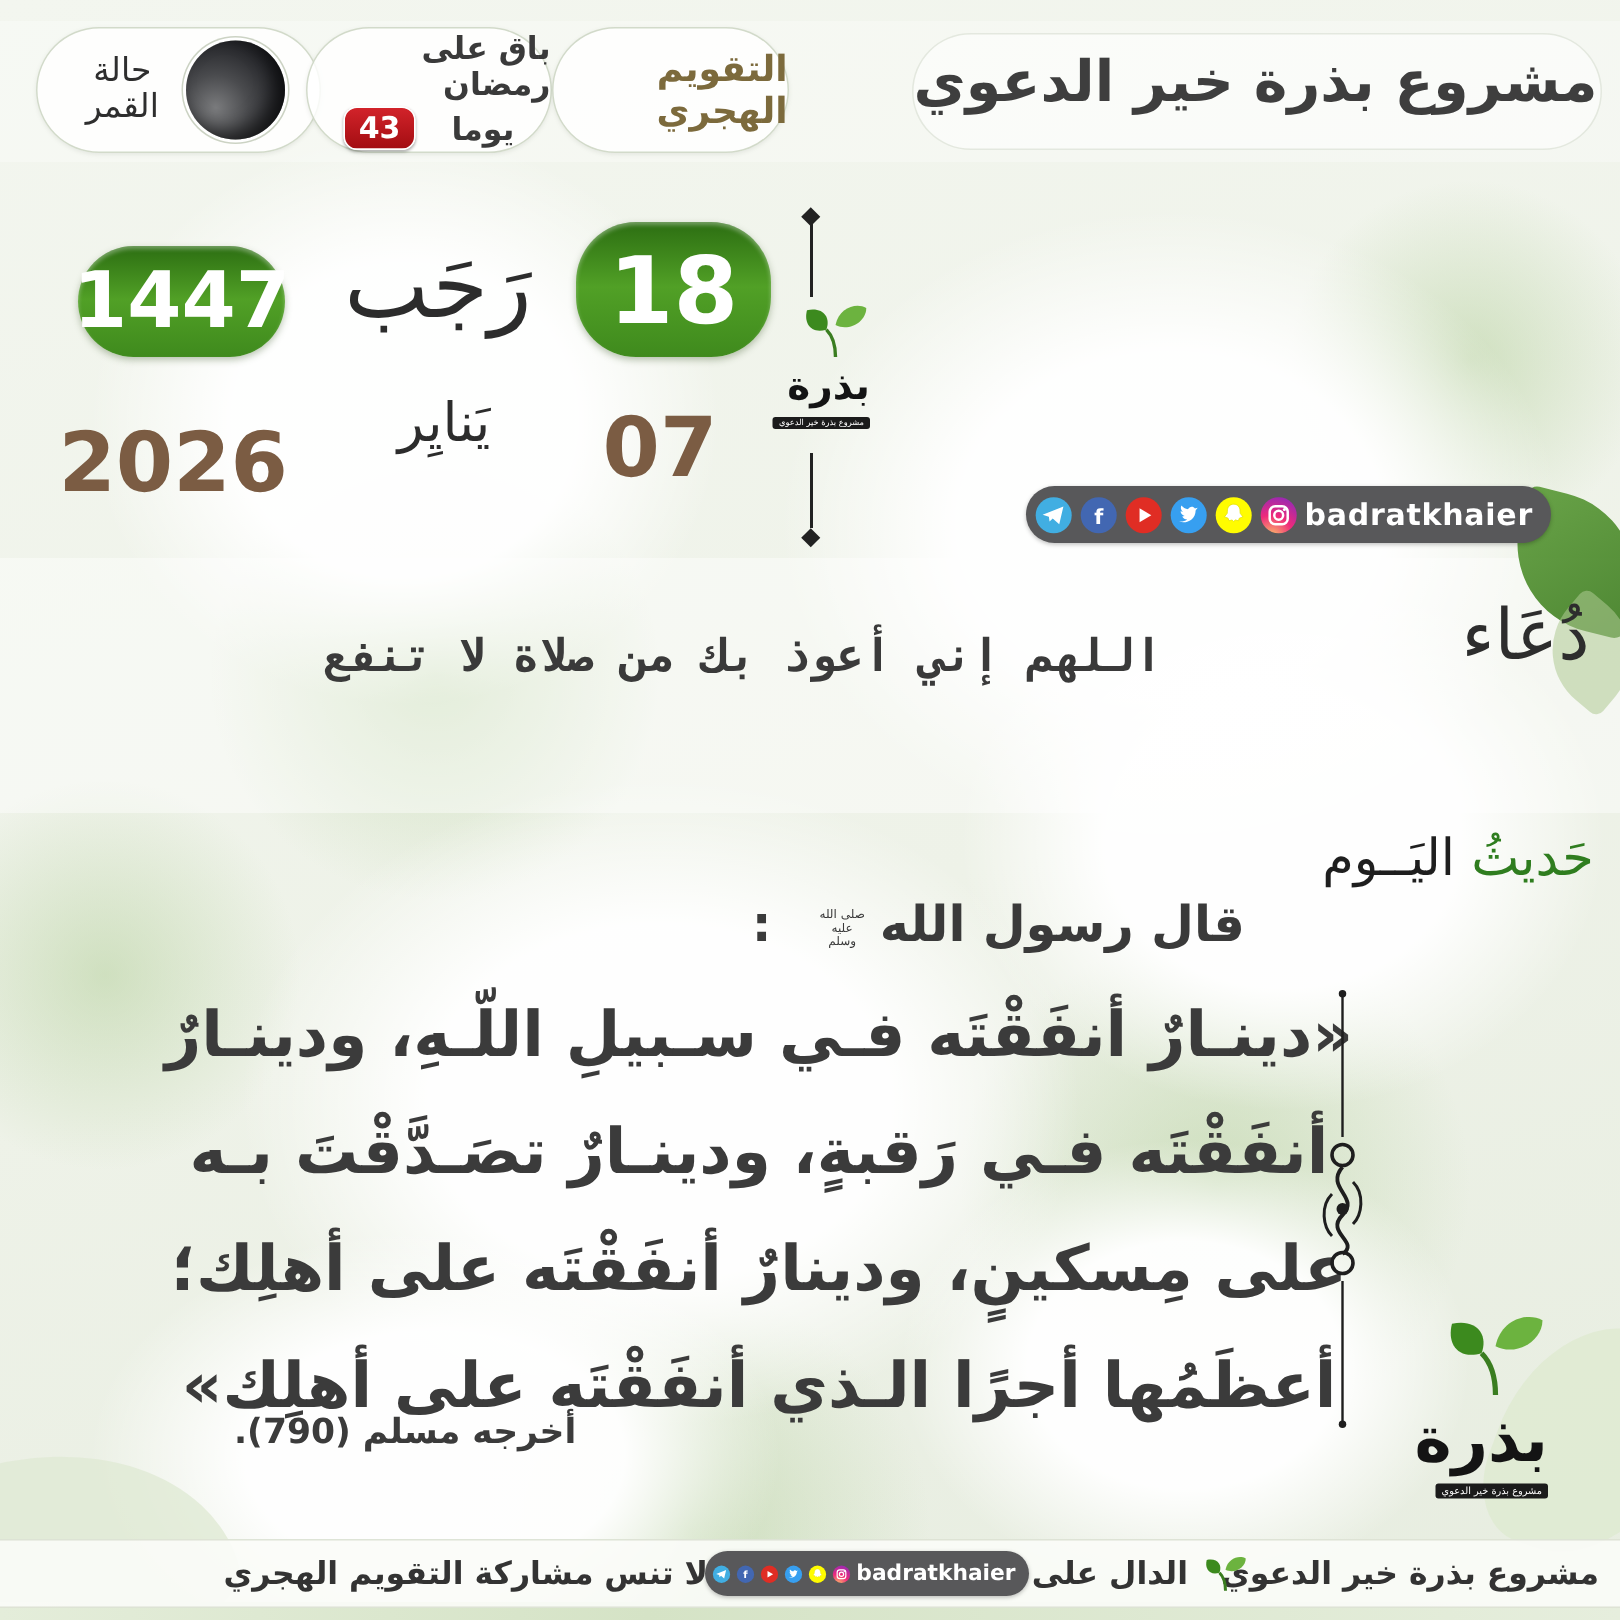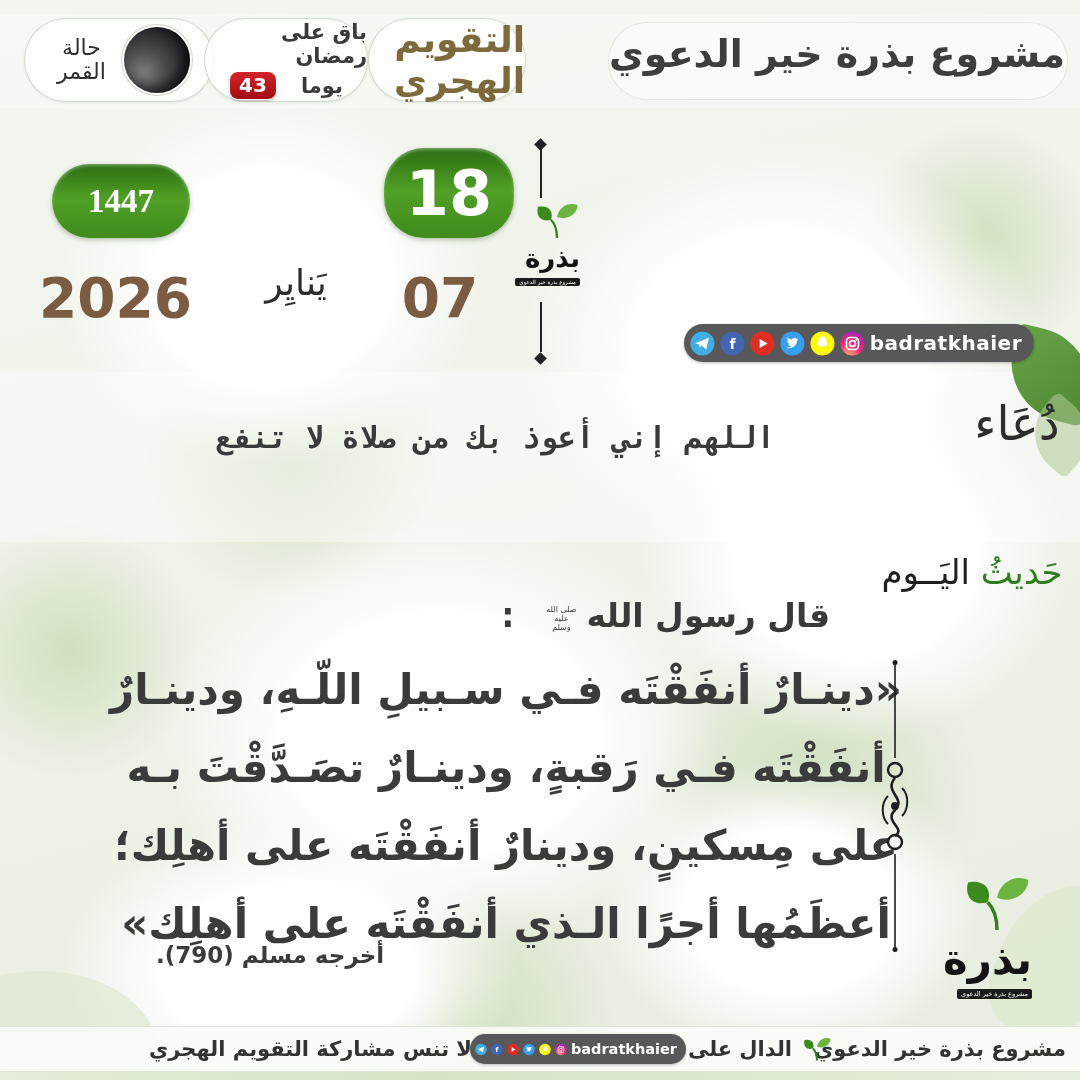--- a/index.html
+++ b/index.html
@@ -39,36 +39,36 @@
     box-shadow:inset -7px -5px 11px rgba(0,0,0,.55),0 0 0 2px #ffffff,0 0 0 3px #ccd3c4;}
   .moon-label{font-size:22px;line-height:1.08;text-align:center;color:#2e2e2e;width:66px;}
   .ramadan-pill{left:204px;top:18px;width:162px;height:82px;flex-direction:column;gap:3px;
     font-weight:bold;color:#3a3a3a;}
   .ram-line1{font-size:21px;}
   .ram-row{display:flex;direction:ltr;gap:24px;align-items:center;font-size:21px;}
   .badge{background:linear-gradient(#d2232a,#a30d12);color:#fff;border-radius:9px;
     padding:0 9px;font-size:20px;line-height:27px;border:1px solid #fff;
     box-shadow:0 1px 2px rgba(0,0,0,.3);}
   .hijri-pill{left:368px;top:18px;width:156px;height:82px;
-    font-size:36px;font-weight:bold;color:#7c6a3c;}
+    font-size:24px;font-weight:bold;color:#7c6a3c;}
   .brand-capsule{position:absolute;left:608px;top:22px;width:458px;height:76px;
     border-radius:40px;background:rgba(255,255,255,.5);
     border:1px solid rgba(200,208,190,.45);}
   .brand{position:absolute;left:608px;top:32px;width:458px;text-align:center;
     font-size:38px;font-weight:bold;color:#3e3e3e;}
   
   .gpill{position:absolute;border-radius:40px;color:#fff;font-weight:bold;
     background:linear-gradient(180deg,#2c6e12 0%,#51a026 48%,#3f8a1d 100%);
     display:flex;align-items:center;justify-content:center;
     box-shadow:0 2px 5px rgba(60,90,40,.35),inset 0 2px 3px rgba(255,255,255,.35);}
-  #hijri-year{left:52px;top:164px;width:138px;height:74px;font-size:33px;font-family:Liberation Serif, serif;}
+  #hijri-year{left:52px;top:164px;width:138px;height:74px;font-size:52px;}
   #hijri-day{left:384px;top:148px;width:130px;height:90px;font-size:62px;}
   .month-hijri{position:absolute;left:222px;top:156px;width:140px;text-align:center;
     font-size:60px;color:#2c2c2c;}
-  .greg-year{position:absolute;left:56px;top:266px;width:136px;text-align:center;
+  .greg-year{position:absolute;left:56px;top:276px;width:136px;text-align:center;
     font-size:55px;font-weight:bold;color:#7b5c43;}
   .month-greg{position:absolute;left:236px;top:262px;width:120px;text-align:center;
     font-size:36px;color:#2c2c2c;}
   .greg-day{position:absolute;left:392px;top:266px;width:96px;text-align:center;
     font-size:55px;font-weight:bold;color:#7b5c43;}
   .vline{position:absolute;left:540px;width:2px;background:#222;}
   #vl1{top:148px;height:50px;} #vl2{top:302px;height:50px;}
   .diamond{position:absolute;left:536px;width:9px;height:9px;background:#222;
     transform:rotate(45deg);}
   #dm1{top:140px;} #dm2{top:354px;}
@@ -159,20 +159,21 @@
   </div>
 
   <div class="pill hijri-pill">
     <span>التقويم الهجري</span>
   </div>
 
   <div class="brand-capsule"></div>
   <div class="brand">مشروع بذرة خير الدعوي</div>
 
   <div class="gpill" id="hijri-year">1447</div>
+  <div class="month-hijri">رَجَب</div>
   <div class="gpill" id="hijri-day">18</div>
 
   <div class="greg-year">2026</div>
   <div class="month-greg">يَنايِر</div>
   <div class="greg-day">07</div>
 
   <div class="vline" id="vl1"></div>
   <div class="vline" id="vl2"></div>
   <div class="diamond" id="dm1"></div>
   <div class="diamond" id="dm2"></div>

